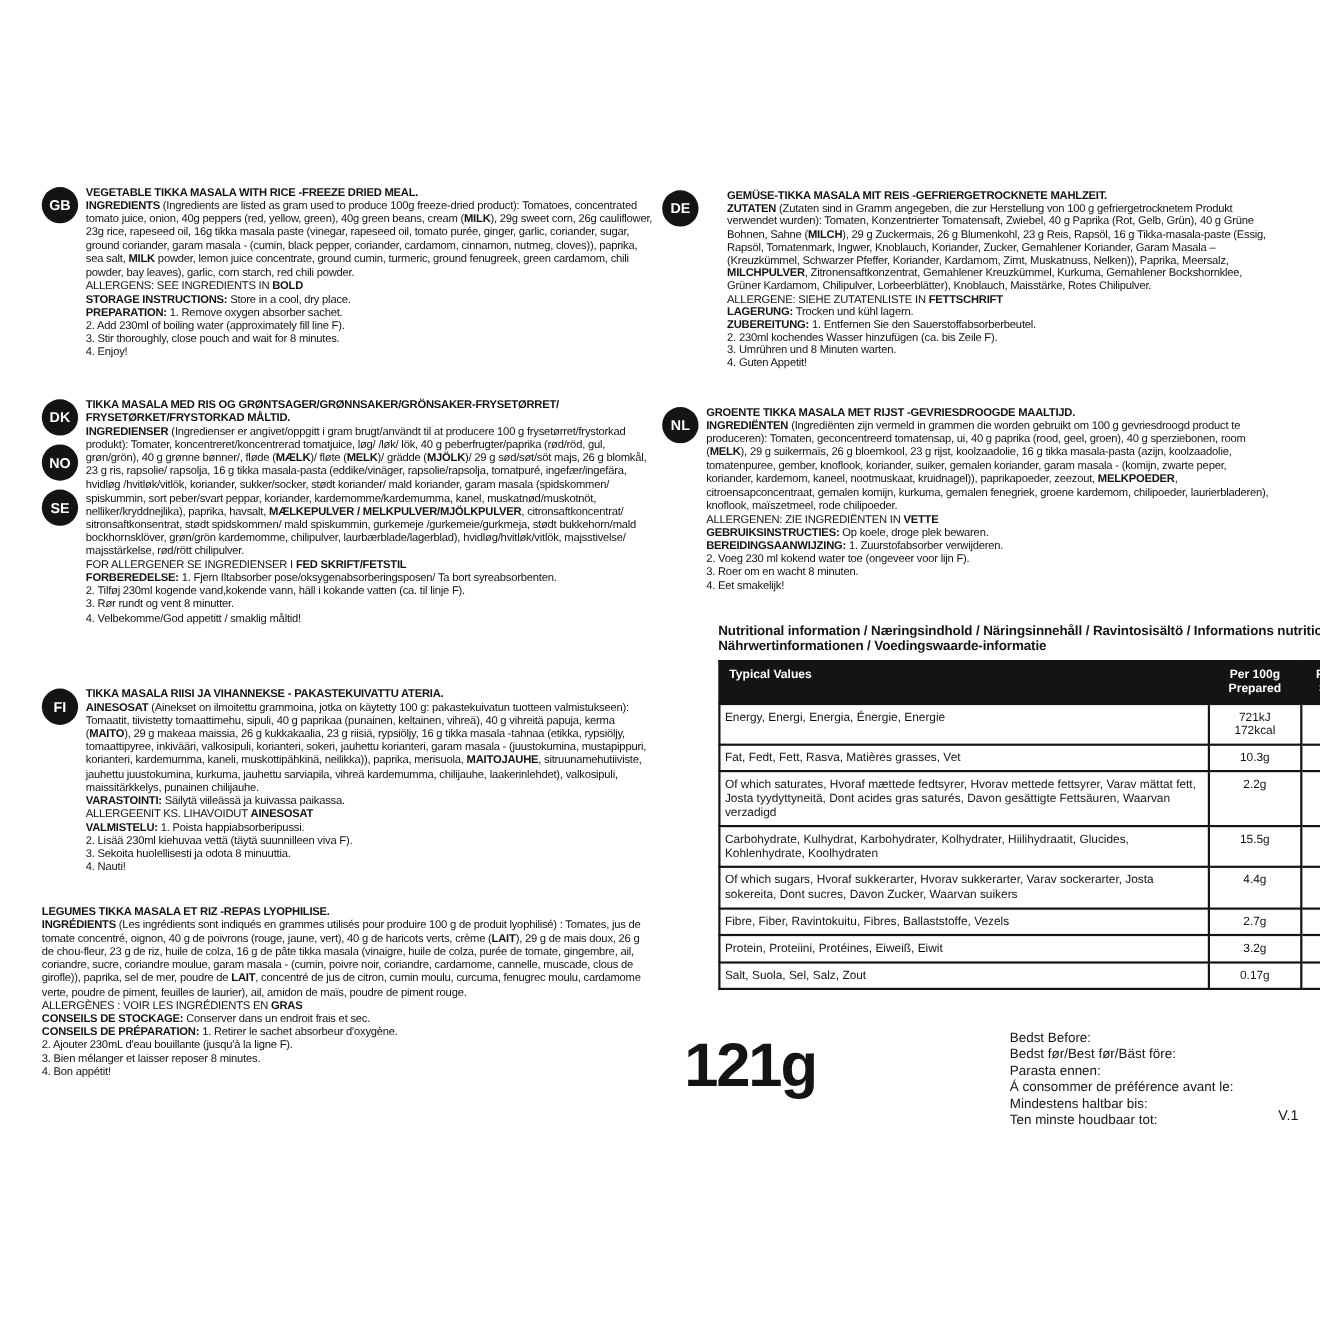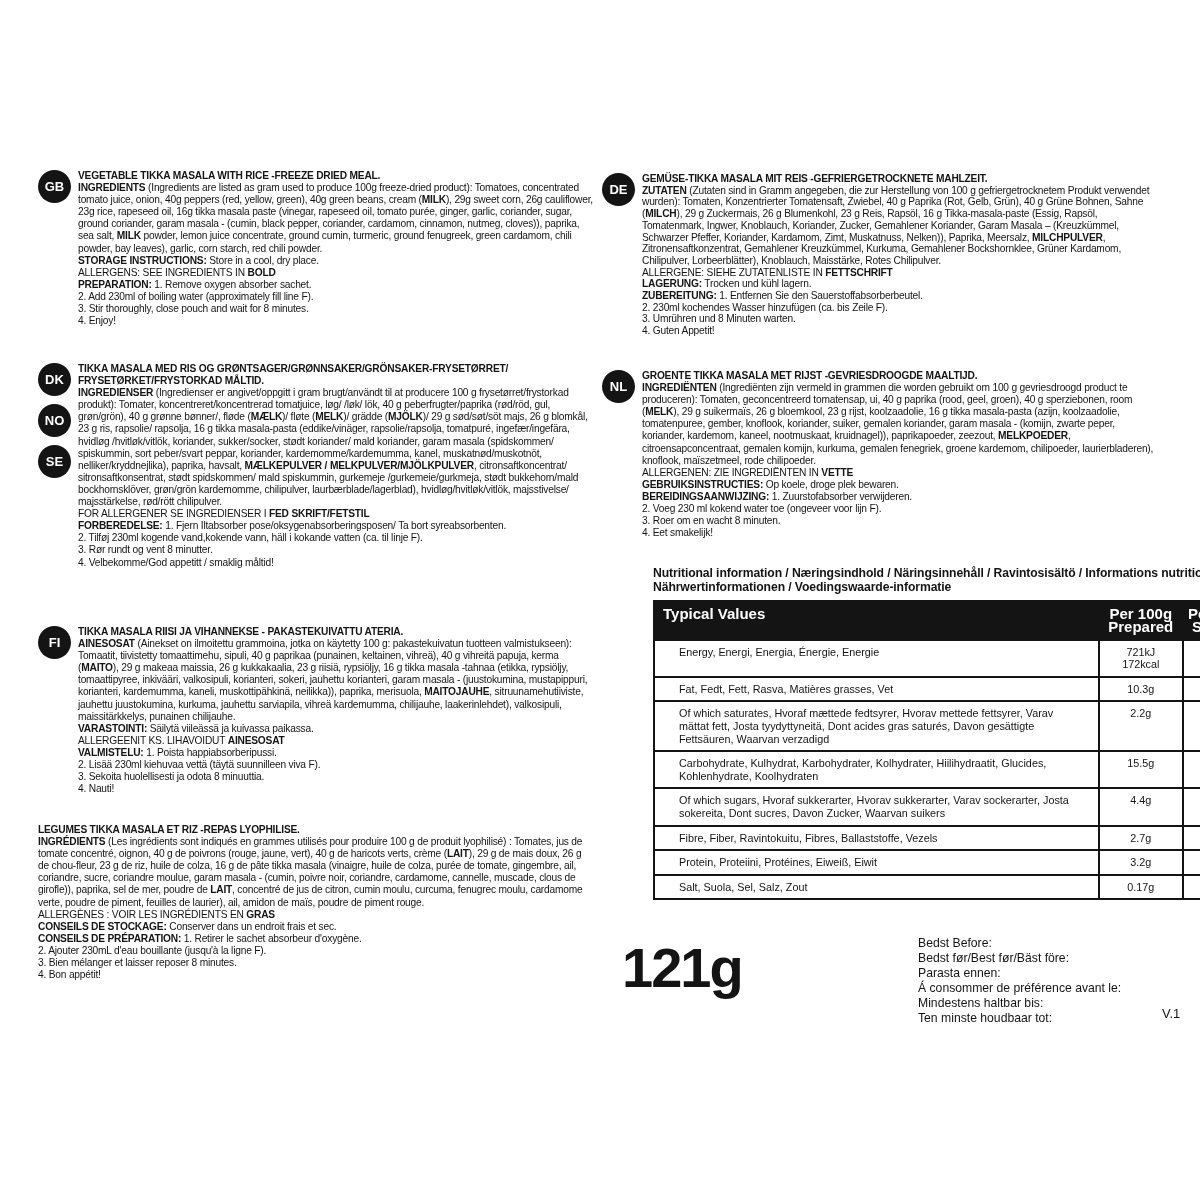--- a/index.html
+++ b/index.html
@@ -14,53 +14,53 @@
   .sec-text{flex:1;font-size:10.2px;line-height:12.1px;letter-spacing:-0.2px;}
   .sec-title{font-weight:bold;}
   .sec-par{}
   .sec-text b{font-weight:bold;}
   .sec-gb{left:38px;top:170px;}
   .sec-dk{left:38px;top:363px;}
   .sec-fi{left:38px;top:626px;}
   .sec-fr{left:38px;top:824px;}
   .sec-de{left:602px;top:173px;}
   .sec-nl{left:602px;top:370px;}
-  .sec-de .sec-text{line-height:11.7px;}
+  .sec-de .sec-text{line-height:11.7px;margin-left:19px;}
 
   .nutrition{position:absolute;left:653px;top:566px;width:604px;}
   .nutrition-heading{font-weight:bold;font-size:12.2px;line-height:14.4px;letter-spacing:-0.1px;}
   .nutri-table{border-collapse:collapse;width:100%;margin-top:5px;}
   .nutri-table th,.nutri-table td{border:2.5px solid #141414;vertical-align:top;}
-  .nutri-table th{background:#141414;color:#ffffff;font-size:15px;line-height:13.4px;
+  .nutri-table th{background:#141414;color:#ffffff;font-size:11px;line-height:13.4px;
                   padding:5px 8px;text-align:left;white-space:pre-line;font-weight:bold;}
   .nutri-table th.num{text-align:center;padding:5px 3px;width:76px;}
   .nutri-table th.num:last-child{width:62px;}
-  .nutri-table td{font-size:10.8px;line-height:12.6px;padding:5px 24px;background:#ffffff;}
+  .nutri-table td{font-size:10.8px;line-height:12.6px;padding:5px 4px;background:#ffffff;}
   .nutri-table td.val{text-align:center;white-space:pre-line;padding:5px 17px;}
 
   .footer{position:absolute;left:622px;top:936px;width:524px;height:100px;}
   .net-weight{position:absolute;left:0;top:4px;font-size:56px;font-weight:bold;
               letter-spacing:-2px;line-height:1;}
   .best-before{position:absolute;left:296px;top:0;font-size:12.2px;line-height:15px;}
   .version{position:absolute;left:1162px;top:1006px;font-size:13px;}
 </style>
 </head>
 <body>
 
 <div class="page">
   <div id="sections">
       <div class="section sec-gb">
         <div class="badge-col">
           <div class="badge">GB</div>
         </div>
         <div class="sec-text">
           <div class="sec-title">VEGETABLE TIKKA MASALA WITH RICE -FREEZE DRIED MEAL.</div>
           <div class="sec-par"><b>INGREDIENTS</b> (Ingredients are listed as gram used to produce 100g freeze-dried product): Tomatoes, concentrated tomato juice, onion, 40g peppers (red, yellow, green), 40g green beans, cream (<b>MILK</b>), 29g sweet corn, 26g cauliflower, 23g rice, rapeseed oil, 16g tikka masala paste (vinegar, rapeseed oil, tomato purée, ginger, garlic, coriander, sugar, ground coriander, garam masala - (cumin, black pepper, coriander, cardamom, cinnamon, nutmeg, cloves)), paprika, sea salt, <b>MILK</b> powder, lemon juice concentrate, ground cumin, turmeric, ground fenugreek, green cardamom, chili powder, bay leaves), garlic, corn starch, red chili powder.</div>
+          <div class="sec-par">ALLERGENS: SEE INGREDIENTS IN <b>BOLD</b></div>
           <div class="sec-par"><b>STORAGE INSTRUCTIONS:</b> Store in a cool, dry place.</div>
-          <div class="sec-par">ALLERGENS: SEE INGREDIENTS IN <b>BOLD</b></div>
           <div class="sec-par"><b>PREPARATION:</b> 1. Remove oxygen absorber sachet.</div>
           <div class="sec-par">2. Add 230ml of boiling water (approximately fill line F).</div>
           <div class="sec-par">3. Stir thoroughly, close pouch and wait for 8 minutes.</div>
           <div class="sec-par">4. Enjoy!</div>
         </div>
       </div>
       <div class="section sec-dk">
         <div class="badge-col">
           <div class="badge">DK</div>
           <div class="badge">NO</div>

